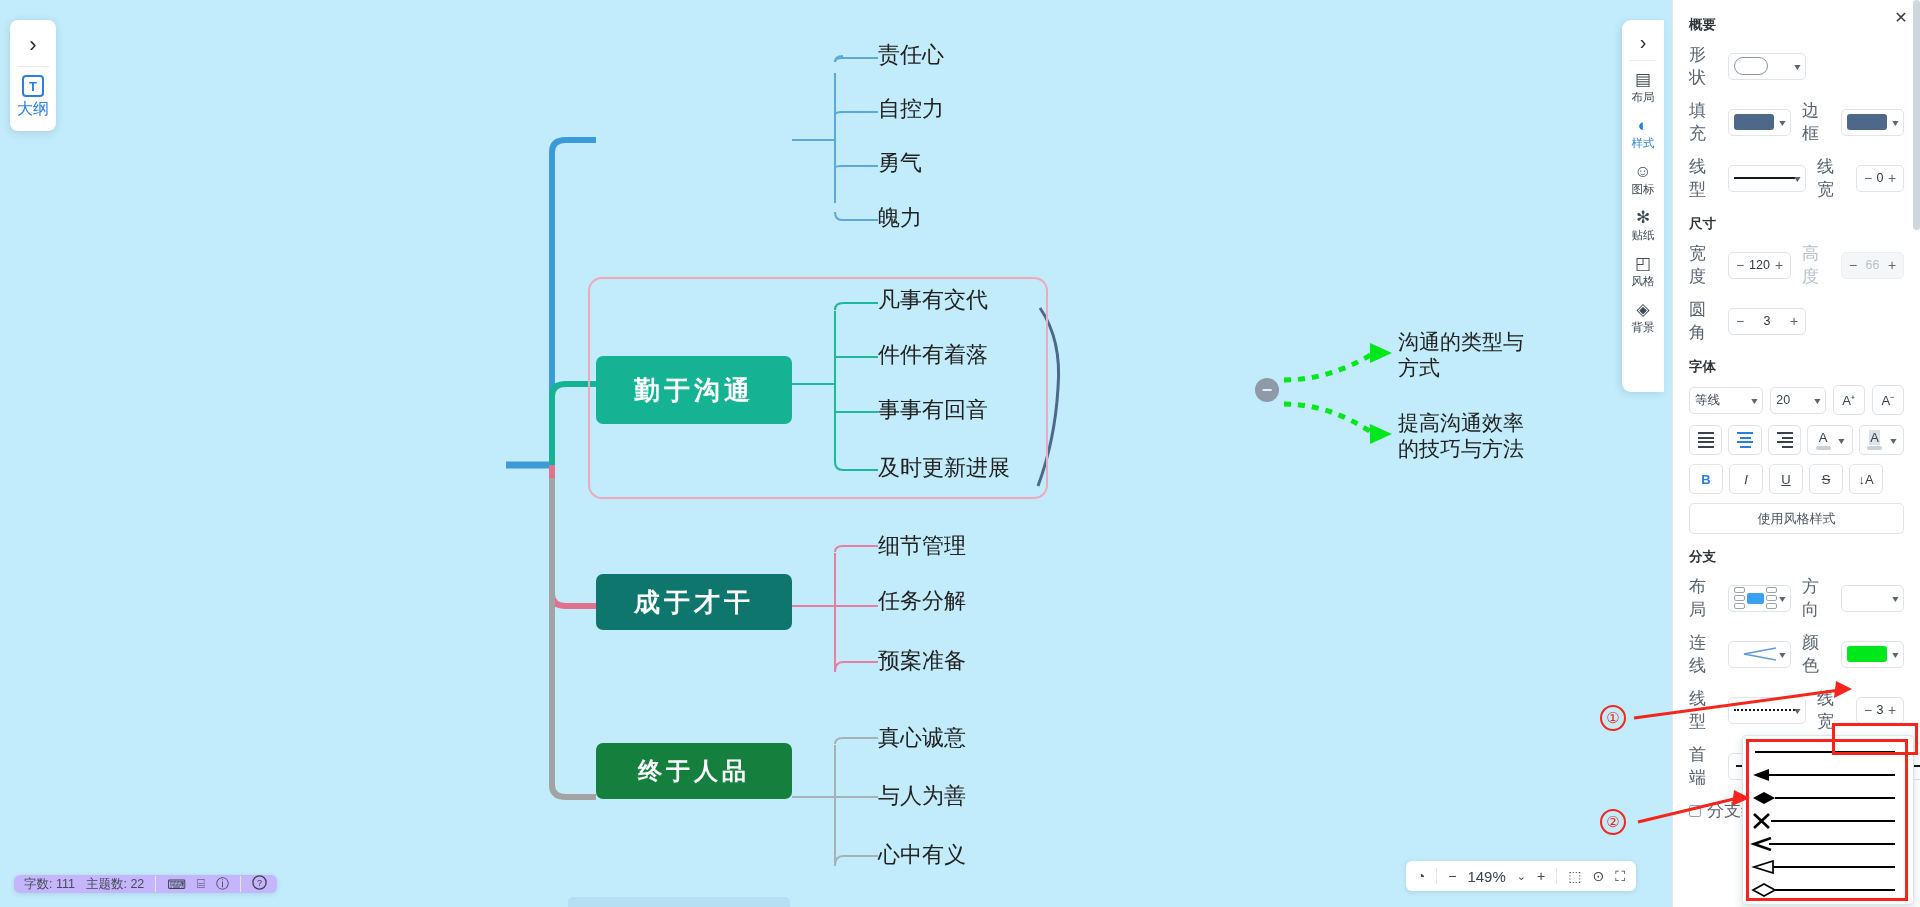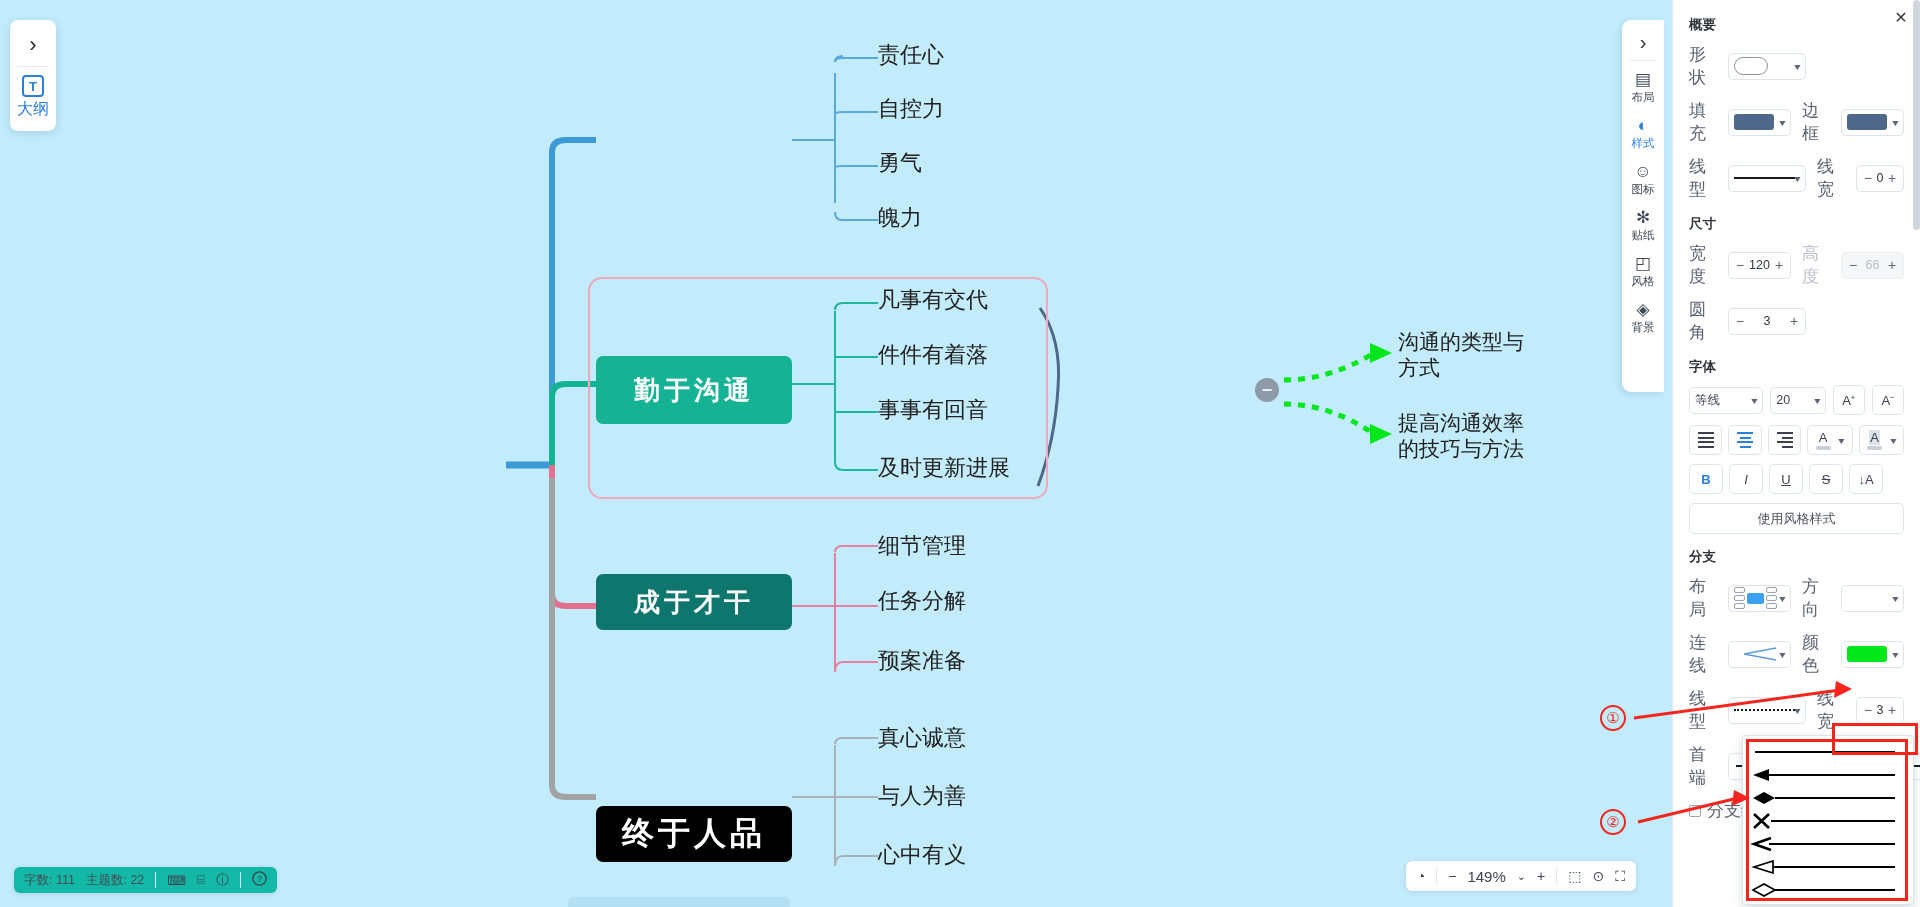--- a/index.html
+++ b/index.html
@@ -23,21 +23,21 @@
     white-space: pre-line; letter-spacing: 1px;
   }
   .node-root {
     left: 196px; top: 412px; width: 310px; height: 106px;
     background: #ed8733; border-radius: 53px; font-size: 29px;
     text-shadow: 0 1px 2px rgba(0,0,0,.12);
   }
   .node-b1 { left: 596px; top: 112px; width: 196px; height: 56px; background:#3c9bd6; border-radius:7px; font-size:26px; letter-spacing:4px;}
   .node-b2 { left: 596px; top: 356px; width: 196px; height: 68px; background:#16b294; border-radius:7px; font-size:26px; letter-spacing:4px;}
   .node-b3 { left: 596px; top: 574px; width: 196px; height: 56px; background:#0f766e; border-radius:7px; font-size:26px; letter-spacing:4px;}
-  .node-b4 { left: 596px; top: 806px; width: 196px; height: 56px; background:#000000; border-radius:7px; font-size:32px; letter-spacing:4px;}
+  .node-b4 { left: 596px; top: 743px; width: 196px; height: 56px; background:#15803d; border-radius:7px; font-size:24px; letter-spacing:4px;}
 
   .node-sel {
     left: 1066px; top: 353px; width: 186px; height: 76px;
     background: #4e6889; border-radius: 4px; font-size: 25px;
     box-shadow: 0 0 0 3px #c8eafa, 0 0 0 6px #f5524b;
   }
 
   .leaf {
     position: absolute; color: #212121; font-size: 22px;
     white-space: pre-line; line-height: 1.22; font-weight: 400;
@@ -172,22 +172,22 @@
   
   .anno-num {
     position:absolute; width:26px; height:26px; border:2px solid #f5241d;
     border-radius:50%; color:#f5241d; font-size:15px;
     display:flex; align-items:center; justify-content:center; z-index:45;
   }
   #annosvg { position:absolute; left:0; top:0; width:1920px; height:907px; z-index:44; pointer-events:none; }
 
   
   #status {
-    position:absolute; left:14px; bottom:14px; height:26px;
-    background:#14b8a6; border-radius:6px; box-shadow:0 1px 5px rgba(30,70,100,.14);
+    position:absolute; left:14px; bottom:14px; height:18px;
+    background:#c4b5fd; border-radius:6px; box-shadow:0 1px 5px rgba(30,70,100,.14);
     display:flex; align-items:center; padding:0 10px; gap:11px; z-index:20;
   }
   #status .st { font-size:12.5px; color:#444c56; }
   #status .vs { width:1px; height:16px; background:#e3e7eb; }
   #status .ic { font-size:13px; color:#3b434d; cursor:pointer; }
   #zoombar {
     position:absolute; right:284px; bottom:16px; height:30px;
     background:#fff; border-radius:6px; box-shadow:0 1px 5px rgba(30,70,100,.14);
     display:flex; align-items:center; padding:0 11px; gap:11px; z-index:20;
   }

